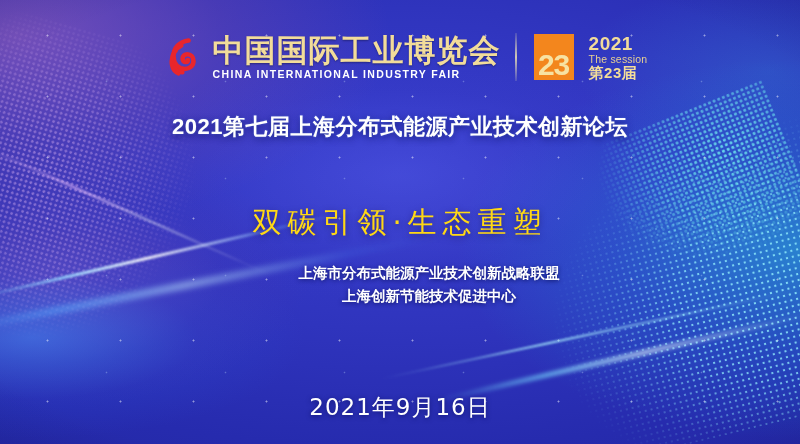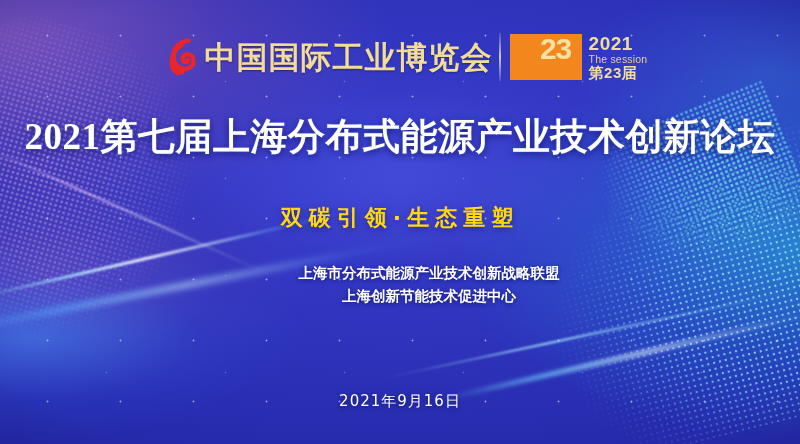--- a/index.html
+++ b/index.html
@@ -147,20 +147,21 @@
     text-align: center;
   }
 
   
   .logo-lockup {
     position: absolute;
     left: 16px; right: 0; top: 33px;
     display: flex;
     align-items: center;
     justify-content: center;
+    gap: 8px;
   }
   .logo-mark {
     width: 34px; height: 40px;
     flex: 0 0 auto;
     margin-right: 2px;
     margin-top: 2px;
   }
   .logo-words { text-align: left; line-height: 1; }
   .logo-cn {
     font-size: 31px;
@@ -179,25 +180,24 @@
     letter-spacing: 1.35px;
     white-space: nowrap;
   }
   .logo-divider {
     width: 2px;
     height: 48px;
     background: linear-gradient(180deg, rgba(235,225,180,0.15), rgba(235,225,180,0.85), rgba(235,225,180,0.15));
     margin: 0 9px 0 6px;
   }
   .edition-box {
-    width: 52px; height: 46px;
+    width: 40px; height: 46px;
     background: #f3861d;
-    display: flex; align-items: flex-start; justify-content: center;
+    display: flex; align-items: flex-end; justify-content: center;
     flex: 0 0 auto;
-    padding-left: 20px;
   }
   .edition-num {
     font-size: 30px;
     font-weight: 700;
     color: #f7e2a2;
     line-height: 1;
     letter-spacing: -1px;
   }
   .edition-meta {
     text-align: left;
@@ -213,37 +213,37 @@
   .edition-cn {
     font-size: 15px; font-weight: 700; color: #f2dc9a; letter-spacing: 0.5px;
   }
 
   
   .title-block {
     position: absolute;
     left: 0; right: 0; top: 113px;
   }
   .title-line {
-    font-family: Liberation Serif, serif;
-    font-size: 37px;
+    font-family: Liberation Sans, sans-serif;
+    font-size: 22px;
     font-weight: 700;
     color: #ffffff;
     letter-spacing: 0.5px;
     line-height: 1.28;
     text-shadow: 0 2px 7px rgba(15,20,110,0.85), 0 0 2px rgba(120,170,255,0.5);
     white-space: nowrap;
   }
 
   
   .slogan {
     position: absolute;
     left: 0; right: 0; top: 203px;
     font-family: "DejaVu Sans", "Liberation Sans", sans-serif;
-    font-size: 22px;
-    font-weight: 700;
+    font-size: 29px;
+    font-weight: 400;
     color: #ffd814;
     letter-spacing: 6px;
     text-shadow: 0 2px 6px rgba(30,20,90,0.6);
     white-space: nowrap;
   }
 
   
   .orgs {
     position: absolute;
     left: 0; right: 0; top: 262px;
@@ -255,21 +255,21 @@
     text-shadow: 0 1px 4px rgba(10,15,90,0.85);
     white-space: nowrap;
   }
   .org-line.indent { padding-left: 58px; }
 
   
   .date {
     position: absolute;
     left: 0; right: 0; top: 392px;
     font-family: "DejaVu Sans", "Liberation Sans", sans-serif;
-    font-size: 15px;
+    font-size: 23px;
     font-weight: 400;
     color: #ffffff;
     letter-spacing: 1px;
     text-shadow: 0 1px 5px rgba(10,15,90,0.8);
     white-space: nowrap;
   }
 </style>
 </head>
 <body>
 
@@ -296,20 +296,21 @@
     <div class="logo-lockup">
 
       <svg class="logo-mark" viewBox="0 0 34 40">
         <path d="M19.5 2.5 C10.5 3.5 4.5 10 4.5 18.5 C4.5 26 9.5 31 16 31 C21 31 24.5 27.5 24.5 23 C24.5 19 21.8 16.3 18.3 16.3 C15.6 16.3 13.6 18.2 13.6 20.6 C13.6 22.6 15 24 16.8 24 C18 24 18.9 23.2 18.9 22.1" fill="none" stroke="#e8262c" stroke-width="4.6" stroke-linecap="round"></path>
         <path d="M12.5 7.5 C6.5 10.5 3 16 3 22.5 C3 29.5 7.5 34.5 13.5 34.5" fill="none" stroke="#e8262c" stroke-width="4.2" stroke-linecap="round"></path>
         <path d="M7 13 C3 17 1.5 22 2.5 27 C3.3 31.3 6 34.5 9.5 36" fill="none" stroke="#e8262c" stroke-width="3.4" stroke-linecap="round"></path>
       </svg>
 
       <div class="logo-words">
         <div class="logo-cn">中国国际工业博览会</div>
+        <div class="logo-en">CHINA INTERNATIONAL  INDUSTRY FAIR</div>
       </div>
 
       <div class="logo-divider"></div>
 
       <div class="edition-box">
         <span class="edition-num">23</span>
       </div>
 
       <div class="edition-meta">
         <div class="edition-year">2021</div>

